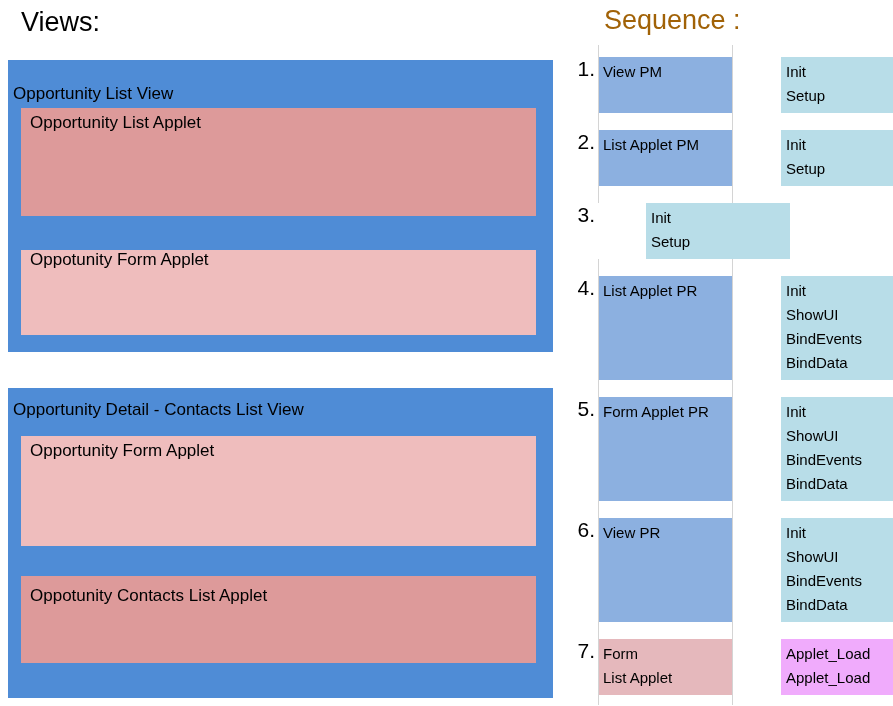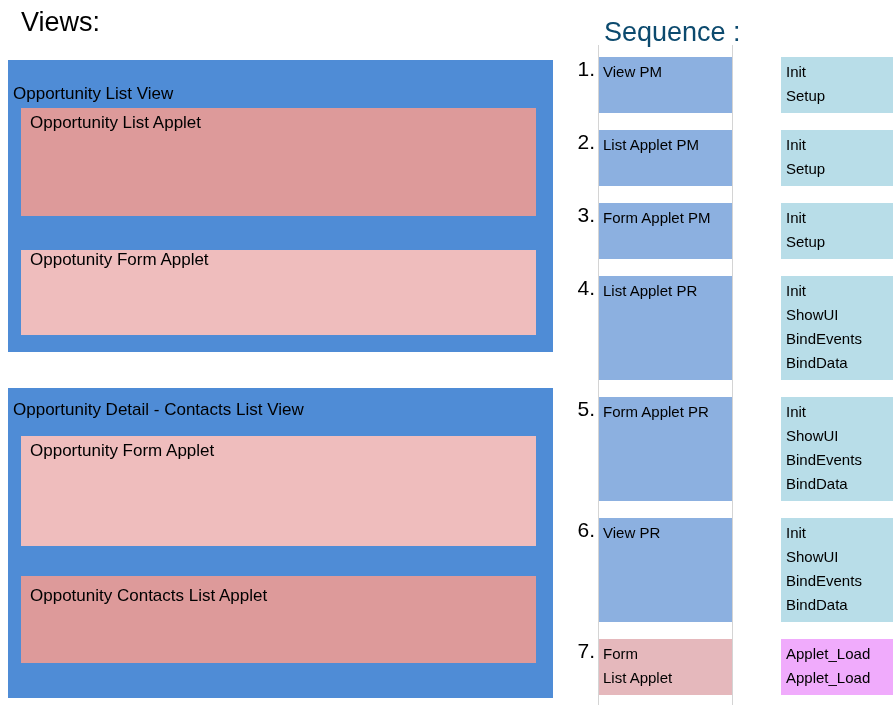--- a/index.html
+++ b/index.html
@@ -75,23 +75,23 @@
   #applet-lbl-4 { top: 586px; }
 
   
   #sequence-panel {
     position: absolute;
     left: 560px; top: 0;
     width: 333px; height: 706px;
   }
   #sequence-heading {
     position: absolute;
-    left: 44px; top: 17px;
+    left: 44px; top: 5px;
     font-size: 27px;
-    color: #0c4a6e;
+    color: #a16207;
     white-space: nowrap;
   }
 
   #sequence-table {
     position: absolute;
     left: 0px; top: 45px;
     width: 333px;
   }
   .seq-row {
     position: relative;
@@ -209,24 +209,20 @@
             <div class="seq-line">Setup</div>
           </div>
         </div>
         <div class="spacer-row">
           <div class="spacer-num"></div>
           <div class="spacer-c1"></div>
           <div class="spacer-c2"></div>
         </div>
         <div class="seq-row">
           <div class="seq-num">3.</div>
-          <div class="seq-c1 theme-pm-c1">
-            <div class="seq-line">Form Applet PM</div>
-            <div class="seq-line">&nbsp;</div>
-          </div>
           <div class="seq-c2 theme-pm-c2">
             <div class="seq-line">Init</div>
             <div class="seq-line">Setup</div>
           </div>
         </div>
         <div class="spacer-row">
           <div class="spacer-num"></div>
           <div class="spacer-c1"></div>
           <div class="spacer-c2"></div>
         </div>

